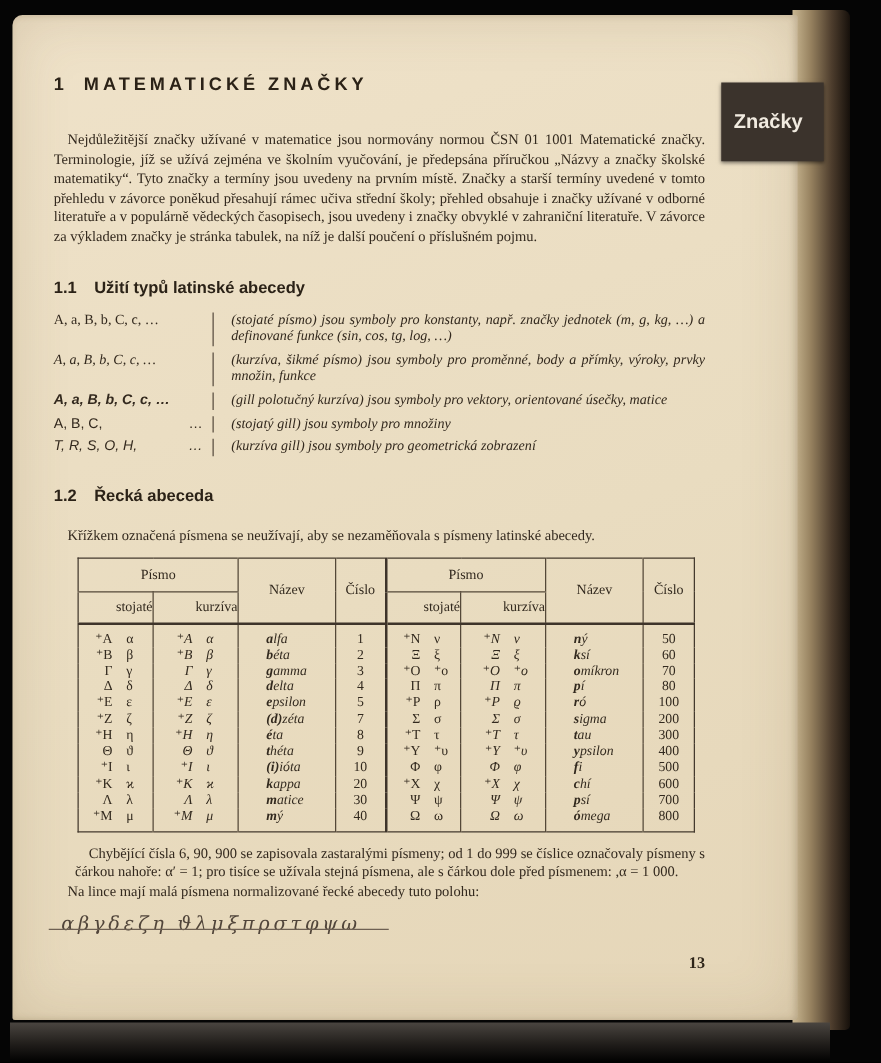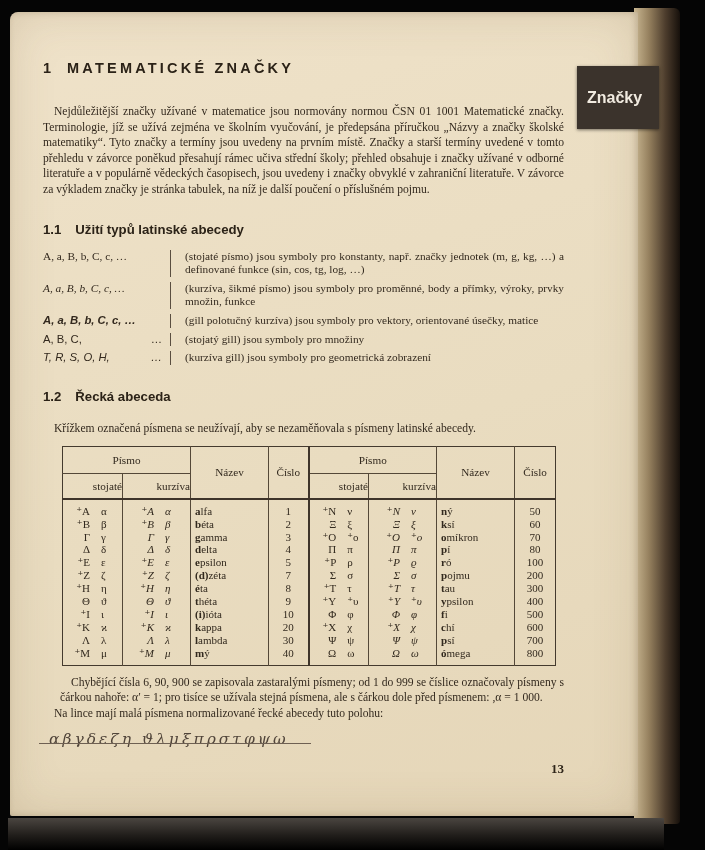--- a/index.html
+++ b/index.html
@@ -22,21 +22,21 @@
   .chapter-head{font-family:"Liberation Sans","DejaVu Sans",sans-serif;font-weight:700;
                 font-size:14.5px;letter-spacing:3.2px;color:#2b2217;}
   .chapter-head .num{margin-right:16px;letter-spacing:0;}
   .intro{margin:28px 0 0 0;font-size:11.6px;line-height:15.6px;text-align:justify;text-indent:11px;}
   .sec-head{margin-top:24px;font-family:"Liberation Sans","DejaVu Sans",sans-serif;
             font-weight:700;font-size:13.2px;color:#2b2217;}
   .sec-head .num{margin-right:14px;}
   
   .usage{margin-top:13px;display:grid;grid-template-columns:127px 1fr;row-gap:5px;font-size:11.3px;line-height:13.6px;}
   .usage .sym{display:flex;justify-content:space-between;padding-right:8px;align-items:flex-start;text-align:right;}
-  .usage .desc{border-left:1px solid #5a4e40;padding-left:14px;text-align:justify;}
+  .usage .desc{border-left:1px solid #5a4e40;padding-left:14px;text-align:justify;font-style:italic;}
   .sym[data-style="serif"]{font-family:"Liberation Serif","DejaVu Serif",serif;}
   .sym[data-style="serif-italic"]{font-family:"Liberation Serif","DejaVu Serif",serif;font-style:italic;}
   .sym[data-style="sans-bold-italic"]{font-family:"Liberation Sans","DejaVu Sans",sans-serif;font-weight:700;font-style:italic;}
   .sym[data-style="sans"]{font-family:"Liberation Sans","DejaVu Sans",sans-serif;}
   .sym[data-style="sans-italic"]{font-family:"Liberation Sans","DejaVu Sans",sans-serif;font-style:italic;}
   .note{margin:17px 0 0 0;font-size:11.6px;line-height:15px;text-indent:11px;}
   
   table.greek{margin:10px 0 0 19px;width:493px;border-collapse:collapse;table-layout:fixed;
               font-size:11px;color:#32291e;}
   table.greek{border:1.4px solid #443a2e;}
@@ -47,21 +47,21 @@
   .greek th.pismo{border-bottom:1px solid #544838;}
   .greek th.bl, .greek td.bl{border-left:1px solid #544838;}
   .greek th.mid, .greek td.mid{border-left:2.6px solid #3e342a;}
   .greek tbody td{height:12.9px;line-height:12.9px;padding:0;}
   .greek tbody tr:first-child td{padding-top:5px;}
   .greek tbody tr:last-child td{padding-bottom:5px;}
   .pairbox{display:flex;justify-content:center;}
   .pairbox .cap{width:26px;text-align:right;}
   .pairbox .low{width:20px;text-align:left;margin-left:11px;}
   td.ital{font-style:italic;}
-  .greek td.name{padding-left:4px;}
+  .greek td.name{padding-left:22px;font-style:italic;}
   .greek td.name::first-letter{font-weight:700;}
   .greek td.num{text-align:center;}
   
   .outro1{margin:9px 0 0 17px;font-size:11.6px;line-height:15.2px;text-align:justify;text-indent:11px;}
   .outro2{margin:1px 0 0 0;font-size:11.6px;line-height:15.2px;text-indent:11px;}
   .handwriting{margin-top:9px;text-align:left;}
   .handwriting .hw{position:relative;display:inline-block;font-family:"DejaVu Serif","Liberation Serif",serif;
                    font-style:italic;font-size:15.5px;letter-spacing:3px;color:#51453a;padding:0 6px;}
   .handwriting .hw::after{content:"";position:absolute;left:-4px;right:-16px;bottom:4px;height:1px;background:#6e6052;}
   .pageno{margin-top:13px;text-align:right;font-weight:700;font-size:13px;color:#2e2519;}
@@ -326,21 +326,21 @@
                 <span class="cap">Σ</span>
                 <span class="low">σ</span>
               </span>
             </td>
     <td class="bl ital">
               <span class="pairbox">
                 <span class="cap">Σ</span>
                 <span class="low">σ</span>
               </span>
             </td>
-    <td class="bl name">pojmu</td>
+    <td class="bl name">sigma</td>
     <td class="bl num">200</td>
   </tr>
 
   <tr>
     <td>
               <span class="pairbox">
                 <span class="cap">⁺H</span>
                 <span class="low">η</span>
               </span>
             </td>
@@ -467,21 +467,21 @@
                 <span class="cap">Λ</span>
                 <span class="low">λ</span>
               </span>
             </td>
     <td class="bl ital">
               <span class="pairbox">
                 <span class="cap">Λ</span>
                 <span class="low">λ</span>
               </span>
             </td>
-    <td class="bl name">lambda</td>
+    <td class="bl name">matice</td>
     <td class="bl num">30</td>
     <td class="mid">
               <span class="pairbox">
                 <span class="cap">Ψ</span>
                 <span class="low">ψ</span>
               </span>
             </td>
     <td class="bl ital">
               <span class="pairbox">
                 <span class="cap">Ψ</span>

